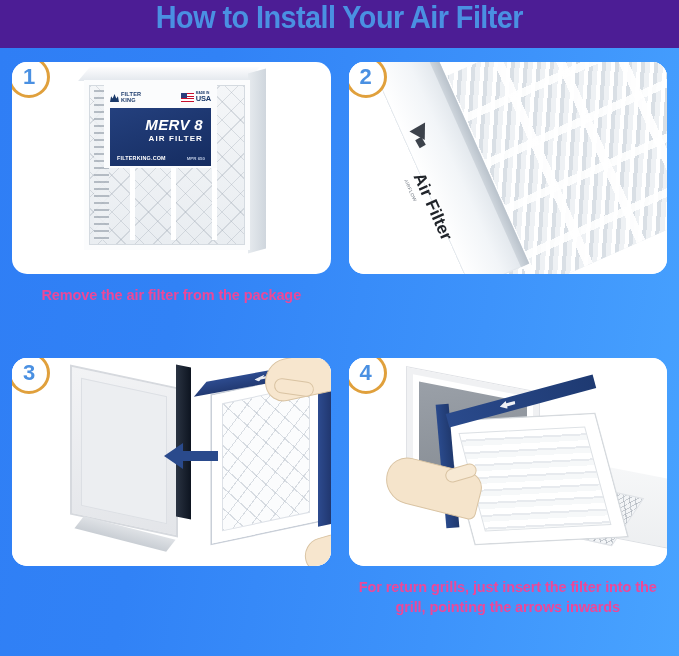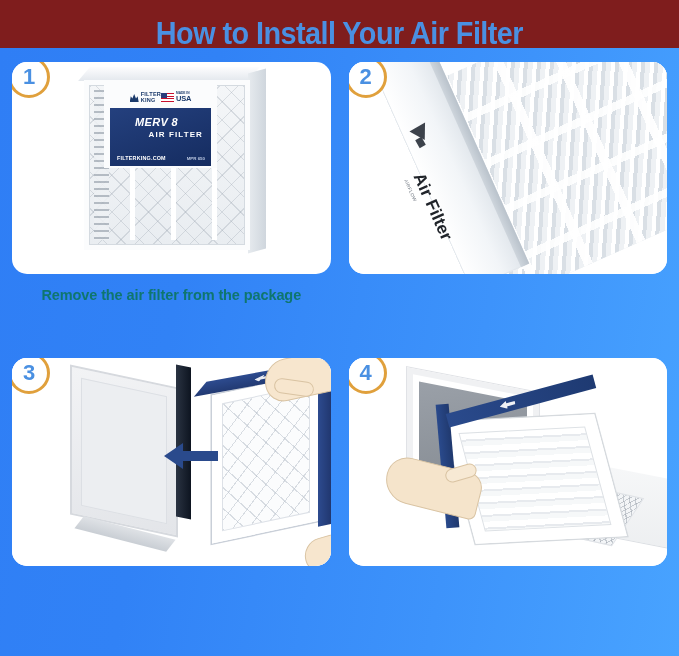--- a/index.html
+++ b/index.html
@@ -17,23 +17,23 @@
     height: 656px;
     background: #ffffff;
   }
 
   
   .title-band {
     position: absolute;
     left: 0; top: 0;
     width: 679px;
     height: 52px;
-    background: #7f1d1d;
+    background: #4c1d95;
     display: flex;
-    align-items: flex-end;
+    align-items: flex-start;
     justify-content: center;
   }
   .title-text {
     font-size: 31px;
     font-weight: bold;
     letter-spacing: -0.6px;
     color: #4a90e2;
     font-family: "Liberation Sans", sans-serif;
     transform: scaleX(0.93);
     white-space: nowrap;
@@ -85,21 +85,21 @@
     justify-content: center;
     font-size: 22px;
     font-weight: bold;
     color: #4a90e2;
     z-index: 6;
   }
 
   .caption {
     margin-top: 11px;
     text-align: center;
-    color: #0f766e;
+    color: #ec4899;
     font-size: 14.5px;
     font-weight: bold;
     line-height: 1.38;
     padding: 0 10px;
     letter-spacing: -0.1px;
   }
 
   
   .p1-stage { position: absolute; inset: 0; }
   .filter-box {
@@ -139,21 +139,21 @@
     opacity: .85;
   }
   .fb-label {
     position: absolute;
     left: 20px; top: 5px;
     width: 113px; height: 83px;
     background: #fbfcfd;
     z-index: 3;
     padding: 5px 6px 0 6px;
   }
-  .lbl-top { display: flex; align-items: center; justify-content: center; height: 15px; }
+  .lbl-top { display: flex; align-items: center; justify-content: space-between; height: 15px; }
   .lbl-brand { display: flex; align-items: center; gap: 2px; }
   .lbl-crown {
     width: 9px; height: 9px;
     background: #1b3a6b;
     clip-path: polygon(0 100%,12% 35%,30% 62%,50% 10%,70% 62%,88% 35%,100% 100%);
   }
   .lbl-brand-txt {
     font-size: 5.6px; font-weight: bold; color: #1b3a6b;
     line-height: 1.02; letter-spacing: .2px;
   }
@@ -173,22 +173,22 @@
   .lbl-usa-big { font-size: 7.5px; color: #1b3a6b; font-weight: bold; display: block; letter-spacing: -.2px; }
   .lbl-blue {
     margin-top: 3px;
     height: 58px;
     background: linear-gradient(160deg,#24407e,#152c60);
     padding: 9px 8px 0 0;
     text-align: right;
     position: relative;
   }
   .lbl-merv {
-    color: #ffffff; font-size: 11px; font-weight: bold;
-    font-style: italic; letter-spacing: .3px; line-height: 1; text-align: center;
+    color: #ffffff; font-size: 15px; font-weight: bold;
+    font-style: italic; letter-spacing: .3px; line-height: 1;
   }
   .lbl-af {
     color: #ffffff; font-size: 8px; font-weight: bold;
     letter-spacing: 1.1px; margin-top: 2px;
   }
   .lbl-bot {
     position: absolute; left: 7px; right: 6px; bottom: 5px;
     display: flex; align-items: center; justify-content: space-between;
   }
   .lbl-url { color: #fff; font-size: 5.4px; font-weight: bold; letter-spacing: .2px; }
@@ -592,16 +592,17 @@
           <div class="p4-grill">
             <div class="p4-grill-louvers"></div>
           </div>
           <div class="p4-filter-left"></div>
           <div class="p4-filter-edge"></div>
           <div class="p4-hand"></div>
           <div class="p4-finger"></div>
         </div>
         <div class="badge">4</div>
       </div>
+      <div class="caption">For return grills, just insert the filter into the grill, pointing the arrows inwards</div>
     </div>
 
   </div>
 </div>
 
 </body></html>

